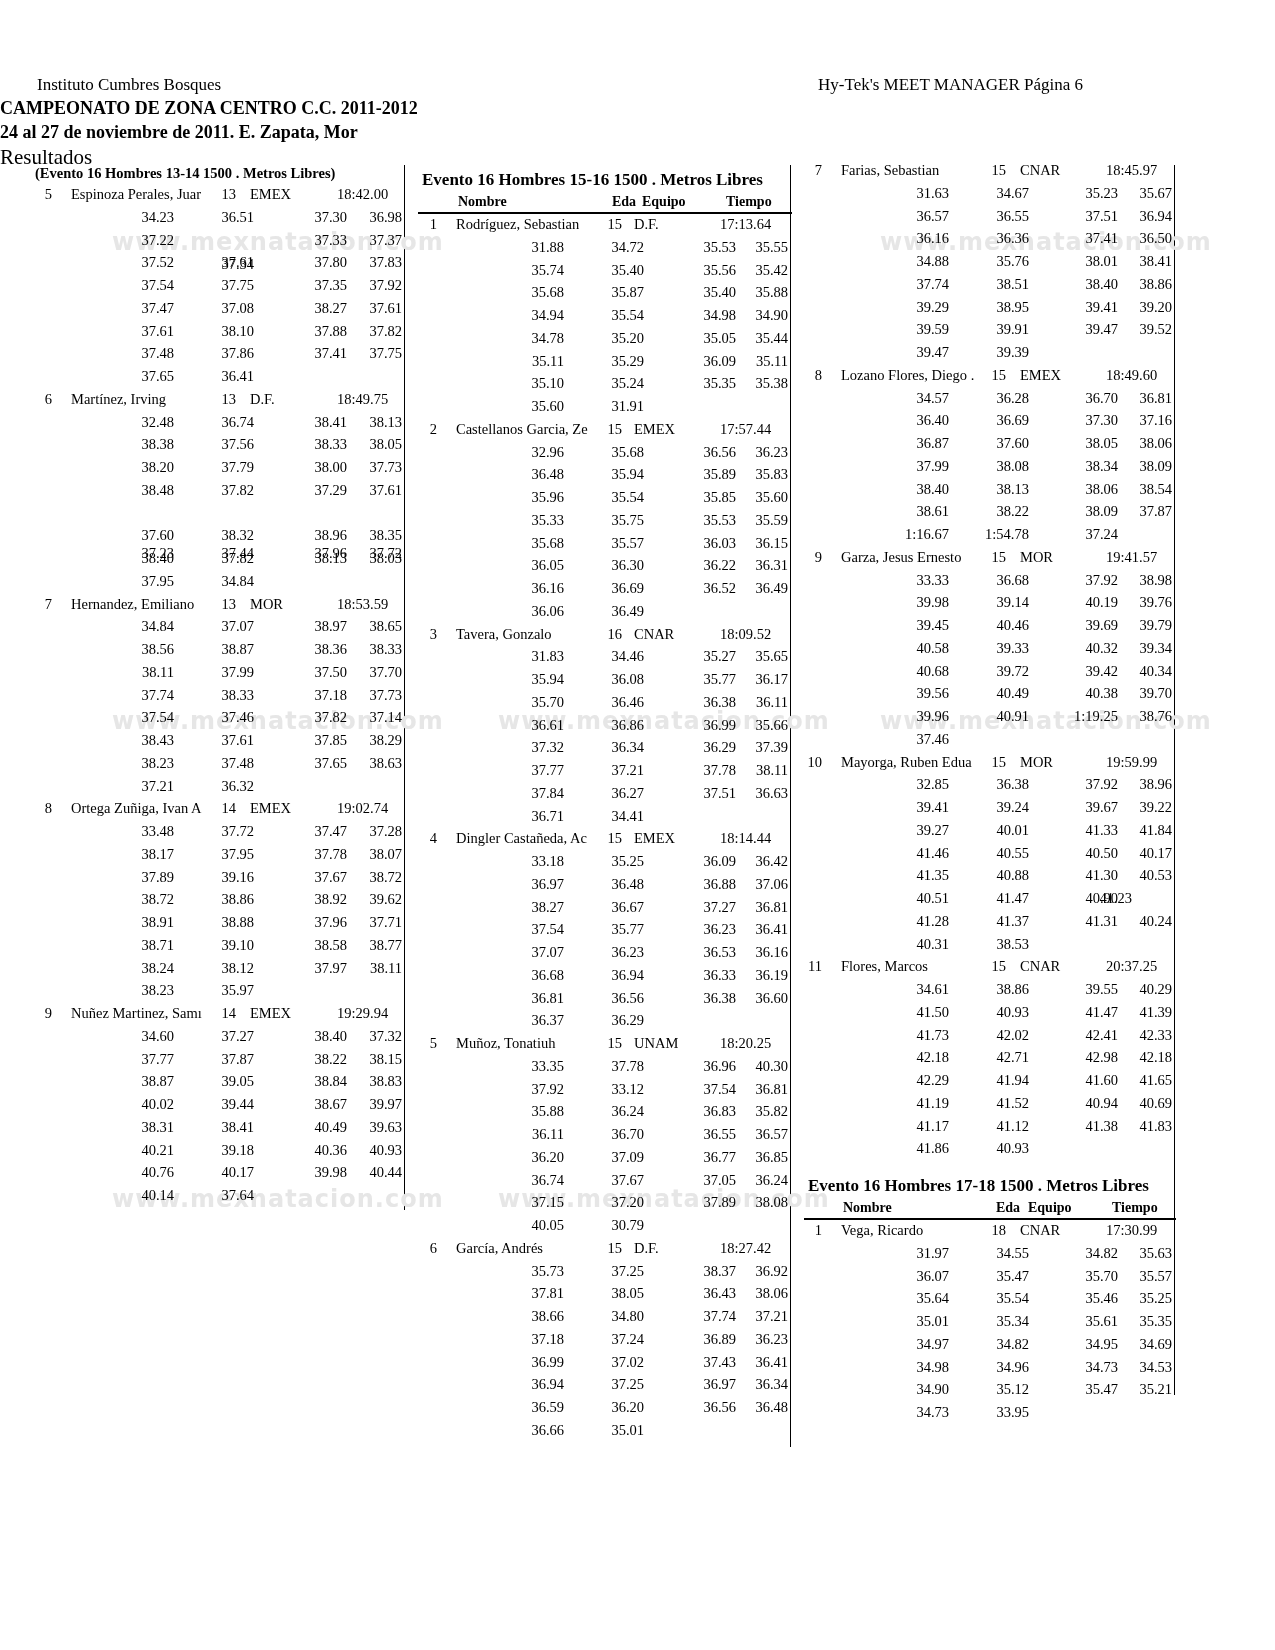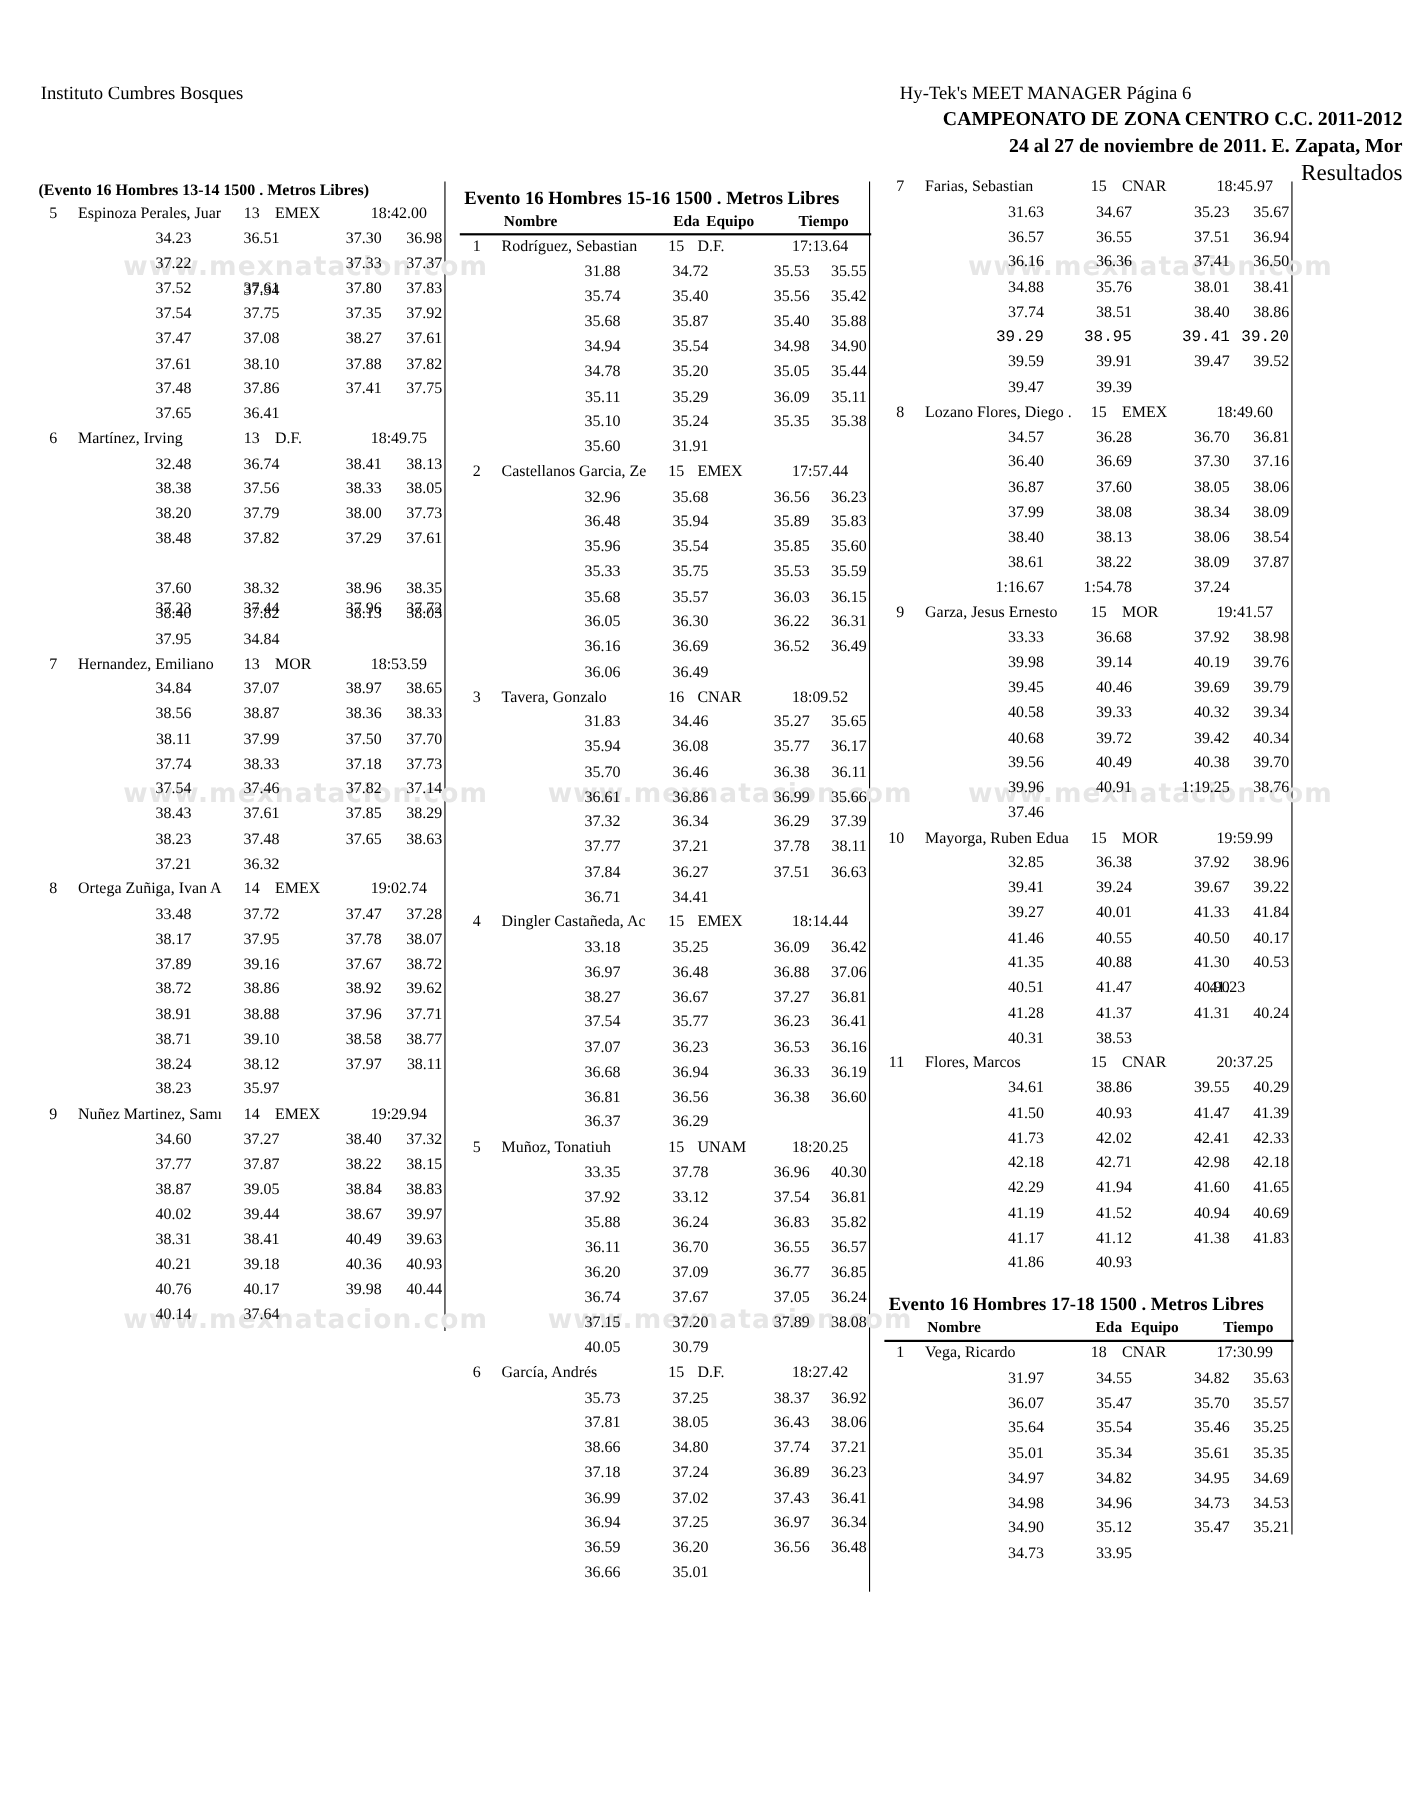--- a/index.html
+++ b/index.html
@@ -1,19 +1,19 @@
 <!DOCTYPE html>
 <html><head>
 <meta charset="utf-8">
 <style>
   html,body{margin:0;padding:0;background:#fff;}
   body{width:1275px;height:1650px;position:relative;overflow:hidden;font-family:"Liberation Serif","DejaVu Serif",serif;color:#000;}
   .hdr-left{position:absolute;left:37px;top:75px;font-size:17px;}
   .hdr-right{position:absolute;left:818px;top:75px;font-size:17px;}
-  .title{position:absolute;left:0;width:1275px;text-align:right;font-weight:bold;}
+  .title{position:absolute;left:0;width:1275px;text-align:left;font-weight:bold;}
   .t1{top:98px;font-size:18px;}
   .t2{top:122px;font-size:18px;}
   .t3{top:145px;font-size:21px;font-weight:normal;}
   .vline{position:absolute;width:1px;background:#000;}
   .evt{position:absolute;font-weight:bold;white-space:nowrap;}
   .colhead{position:absolute;font-weight:bold;font-size:14px;white-space:nowrap;}
   .hline{position:absolute;height:2px;background:#000;}
   .row{position:absolute;height:22px;font-size:14.5px;white-space:nowrap;}
   .row span{position:absolute;top:0;}
   .place{text-align:right;width:14px;}
@@ -667,21 +667,21 @@
       <span class="split" style="left:969px;">35.76</span>
       <span class="split" style="left:1058px;">38.01</span>
       <span class="split" style="left:1112px;">38.41</span>
     </div>
     <div class="row" style="left:0;top:275.75px;width:1275px;">
       <span class="split" style="left:889px;">37.74</span>
       <span class="split" style="left:969px;">38.51</span>
       <span class="split" style="left:1058px;">38.40</span>
       <span class="split" style="left:1112px;">38.86</span>
     </div>
-    <div class="row" style="left:0;top:298.5px;width:1275px;font-family:Liberation Mono, monospace;">
+    <div class="row" style="left:0;top:298.5px;width:1275px;">
       <span class="split" style="left:889px;">39.29</span>
       <span class="split" style="left:969px;">38.95</span>
       <span class="split" style="left:1058px;">39.41</span>
       <span class="split" style="left:1112px;">39.20</span>
     </div>
     <div class="row" style="left:0;top:321.25px;width:1275px;">
       <span class="split" style="left:889px;">39.59</span>
       <span class="split" style="left:969px;">39.91</span>
       <span class="split" style="left:1058px;">39.47</span>
       <span class="split" style="left:1112px;">39.52</span>

